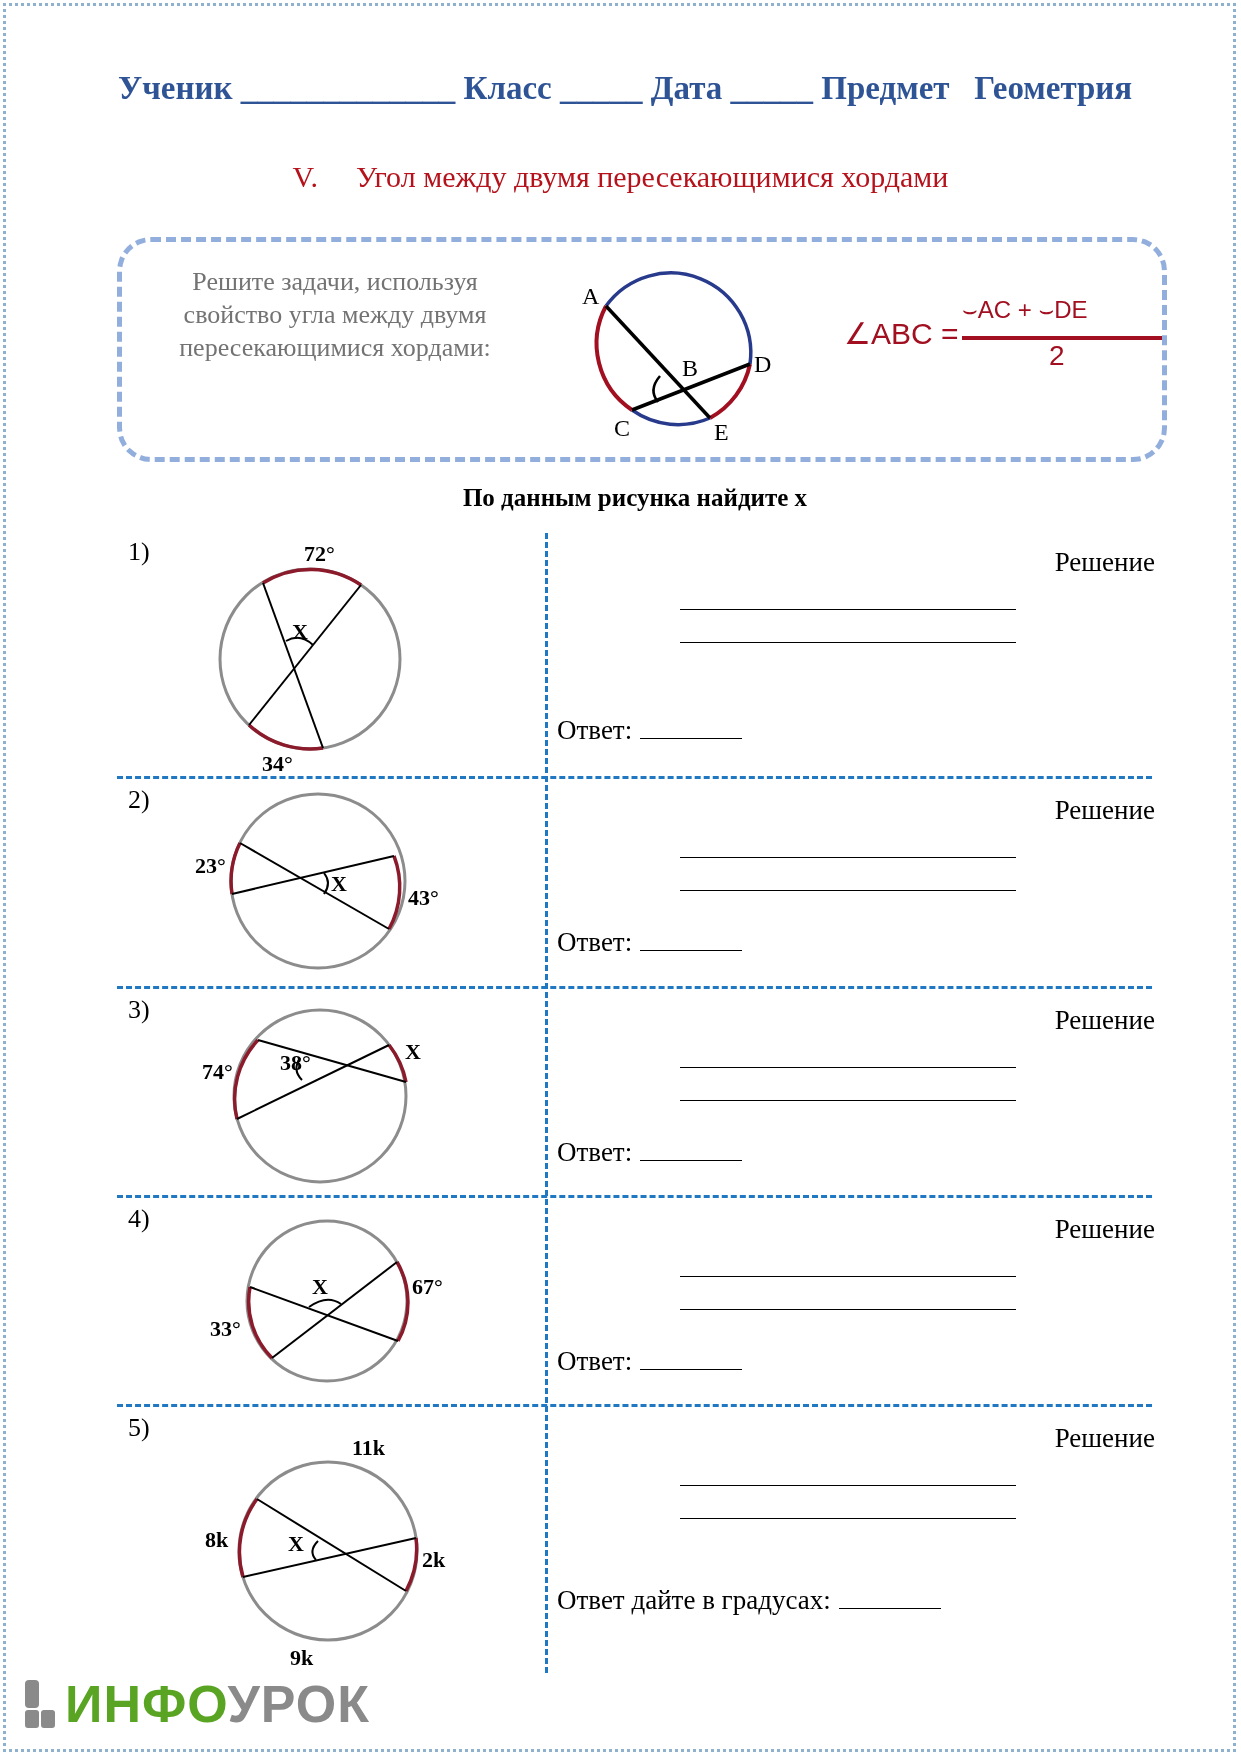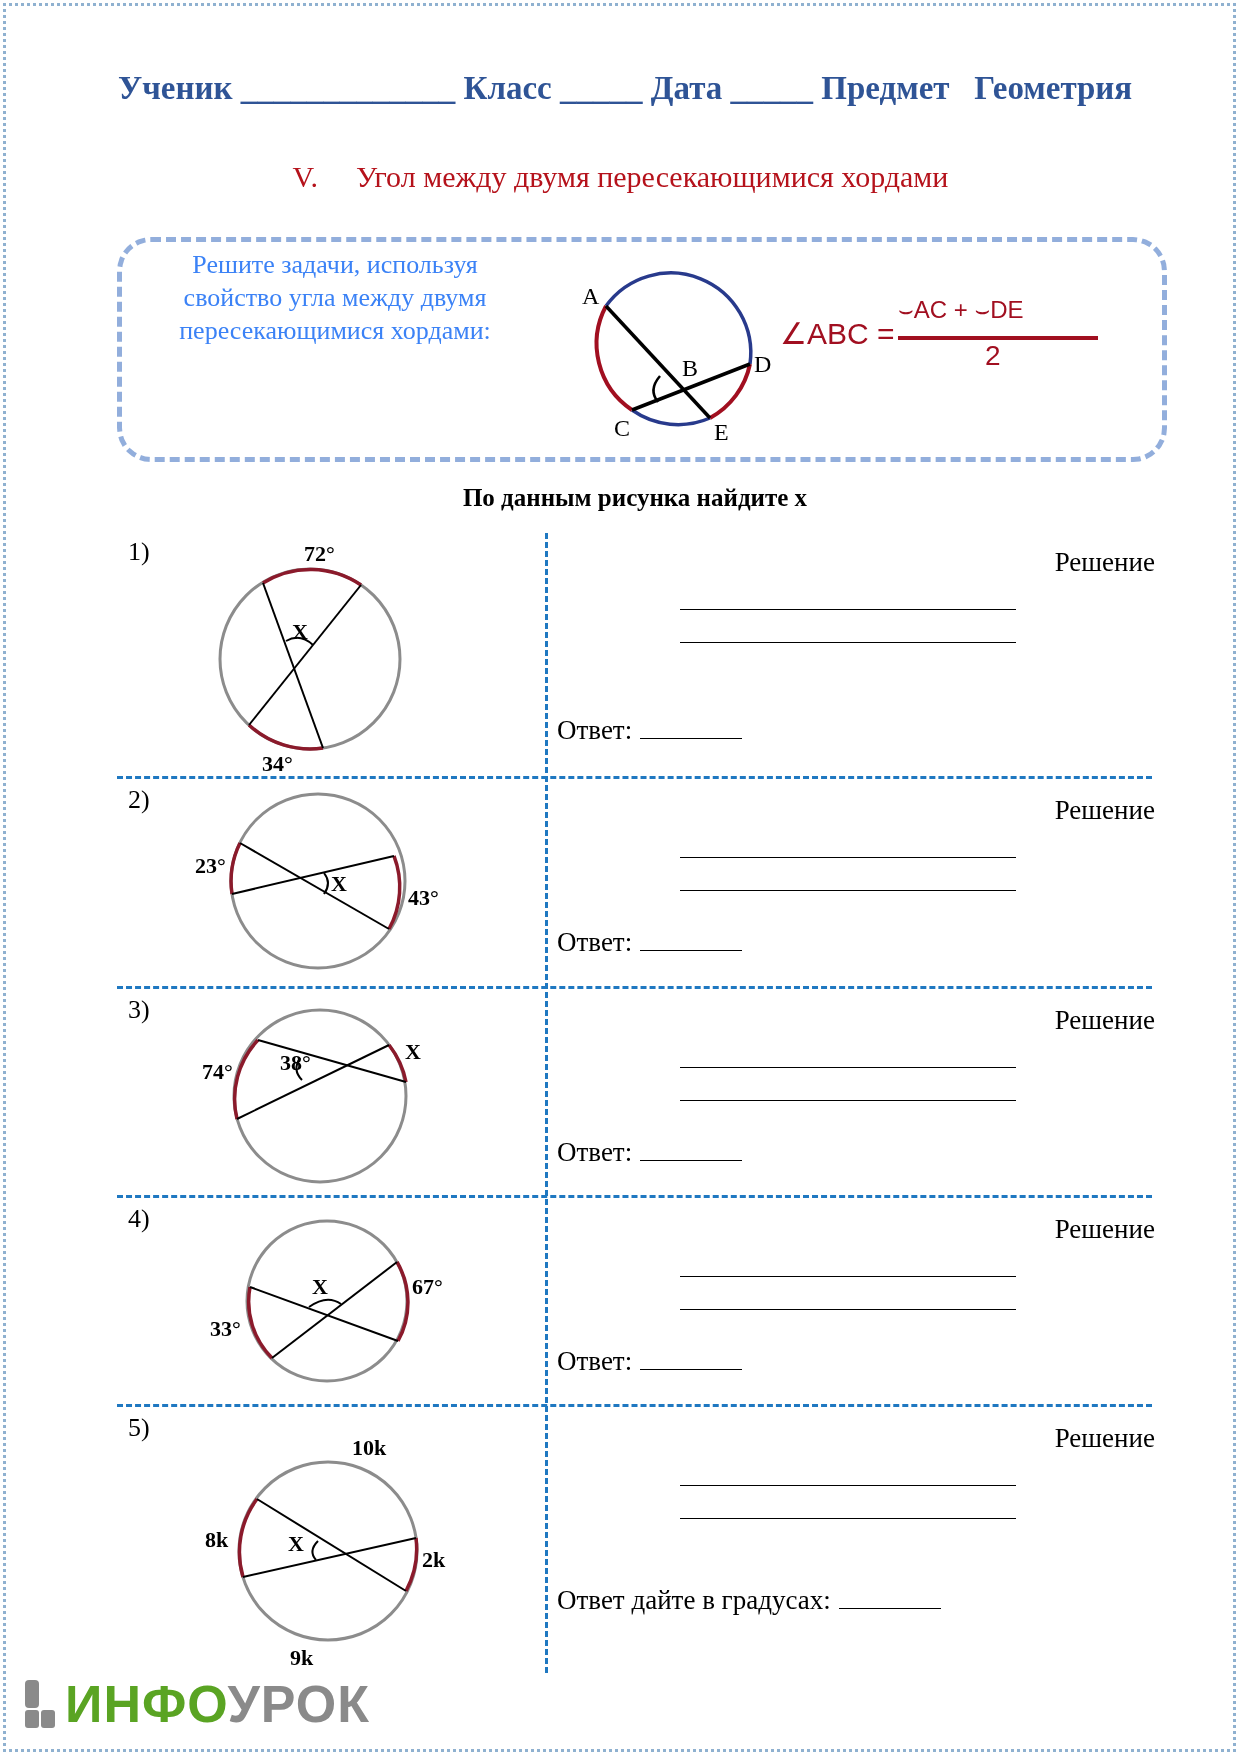--- a/index.html
+++ b/index.html
@@ -21,26 +21,26 @@
     position: absolute; left: 0; top: 160px; width: 1241px; text-align: center;
     font-size: 30px; color: #b5121b;
   }
   .section-title .num { margin-right: 38px; }
 
   .theory-box {
     position: absolute; left: 117px; top: 237px; width: 1050px; height: 225px;
     border: 5px dashed #92aedc; border-radius: 34px;
   }
   .theory-text {
-    position: absolute; left: 155px; top: 248px; width: 360px; text-align: center;
-    font-size: 26px; line-height: 33px; color: #3b82f6;
+    position: absolute; left: 155px; top: 265px; width: 360px; text-align: center;
+    font-size: 26px; line-height: 33px; color: #737373;
   }
   .theory-fig { position: absolute; left: 570px; top: 260px; width: 220px; height: 190px; }
   .formula {
-    position: absolute; left: 780px; top: 296px; width: 320px; height: 80px;
+    position: absolute; left: 844px; top: 296px; width: 320px; height: 80px;
     color: #a10f20; font-family: "Liberation Sans", sans-serif;
   }
   .formula .lhs { position: absolute; left: 0; top: 20px; font-size: 30px; }
   .formula .num { position: absolute; left: 118px; top: 0; font-size: 24px; white-space: nowrap; }
   .formula .bar { position: absolute; left: 118px; top: 40px; width: 200px; height: 4px; background: #a10f20; }
   .formula .den { position: absolute; left: 205px; top: 44px; font-size: 28px; }
 
   .task-heading {
     position: absolute; left: 0; top: 484px; width: 1270px; text-align: center;
     font-weight: bold; font-size: 25px;
@@ -194,21 +194,21 @@
 <div class="problem" style="top:1413px">
   <span class="pnum">5)</span>
   <svg style="left:236px;top:46px" width="185" height="185" viewBox="0 0 185 185">
     <circle cx="92" cy="92" r="89" fill="none" stroke="#8c8c8c" stroke-width="3"></circle>
     <path d="M 21 40 A 89 89 0 0 0 7 118" fill="none" stroke="#8b1a2b" stroke-width="3.5"></path>
     <path d="M 180 79 A 89 89 0 0 1 170 132" fill="none" stroke="#8b1a2b" stroke-width="3.5"></path>
     <line x1="21" y1="40" x2="170" y2="132" stroke="#000" stroke-width="2"></line>
     <line x1="7" y1="118" x2="180" y2="79" stroke="#000" stroke-width="2"></line>
     <path d="M 82 82 Q 72 92 80 101" fill="none" stroke="#000" stroke-width="2"></path>
   </svg>
-  <span class="lbl" style="position:absolute;left:352px;top:22px">10k</span>
+  <span class="lbl" style="position:absolute;left:352px;top:22px">11k</span>
   <span class="lbl" style="position:absolute;left:205px;top:114px">8k</span>
   <span class="lbl" style="position:absolute;left:288px;top:118px">X</span>
   <span class="lbl" style="position:absolute;left:422px;top:134px">2k</span>
   <span class="lbl" style="position:absolute;left:290px;top:232px">9k</span>
   <span class="solution-title" style="top:10px">Решение</span>
   <span class="solution-line" style="top:72px"></span>
   <span class="solution-line" style="top:105px"></span>
   <span class="answer" style="top:172px"><span>Ответ дайте в градусах:</span><span class="blank"></span></span>
 </div>
 

